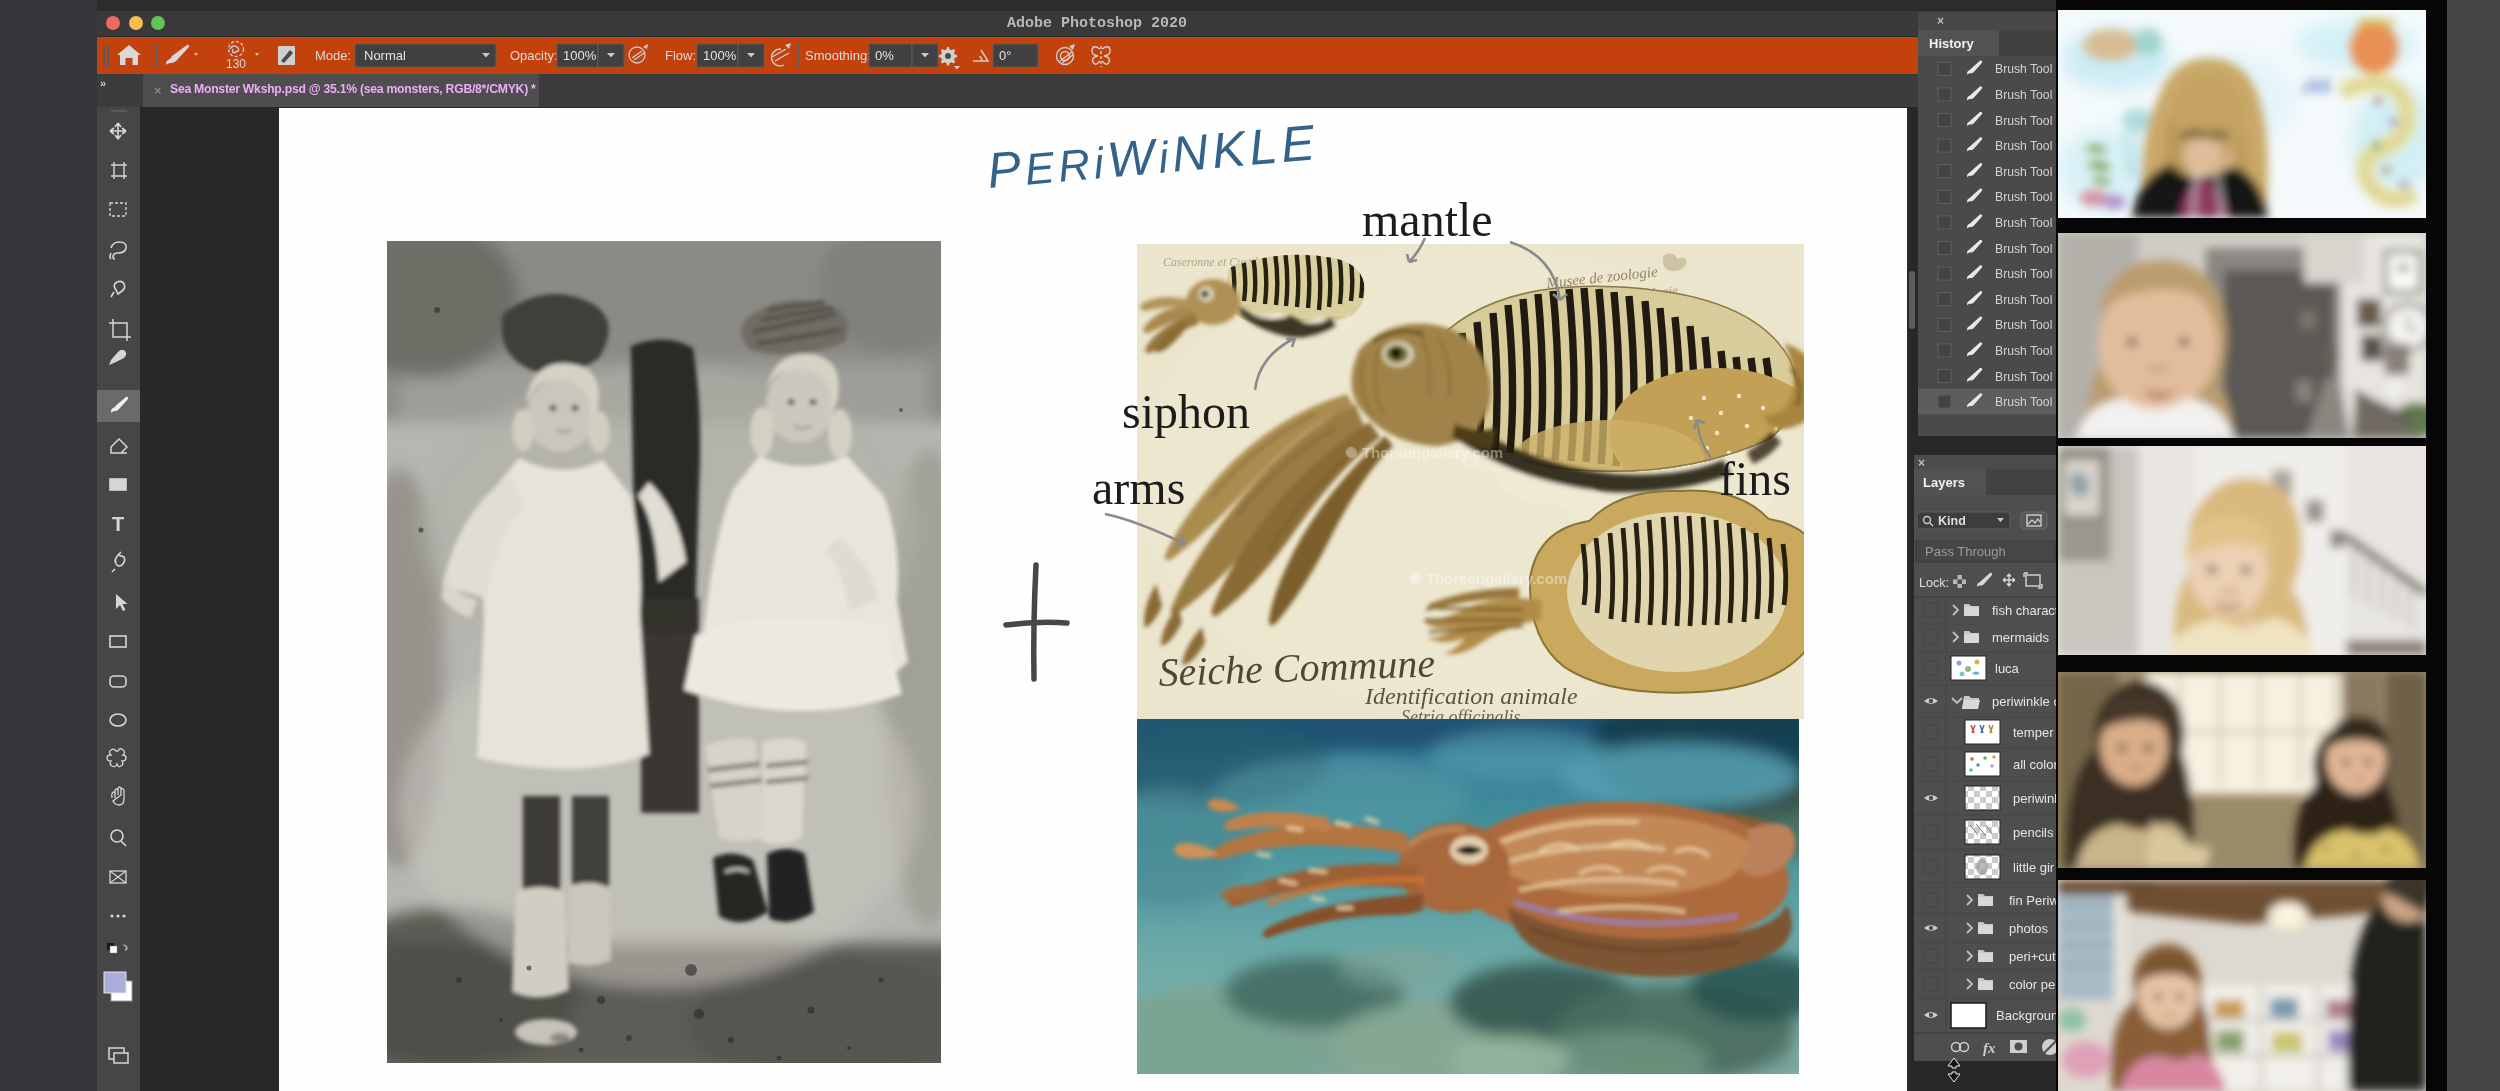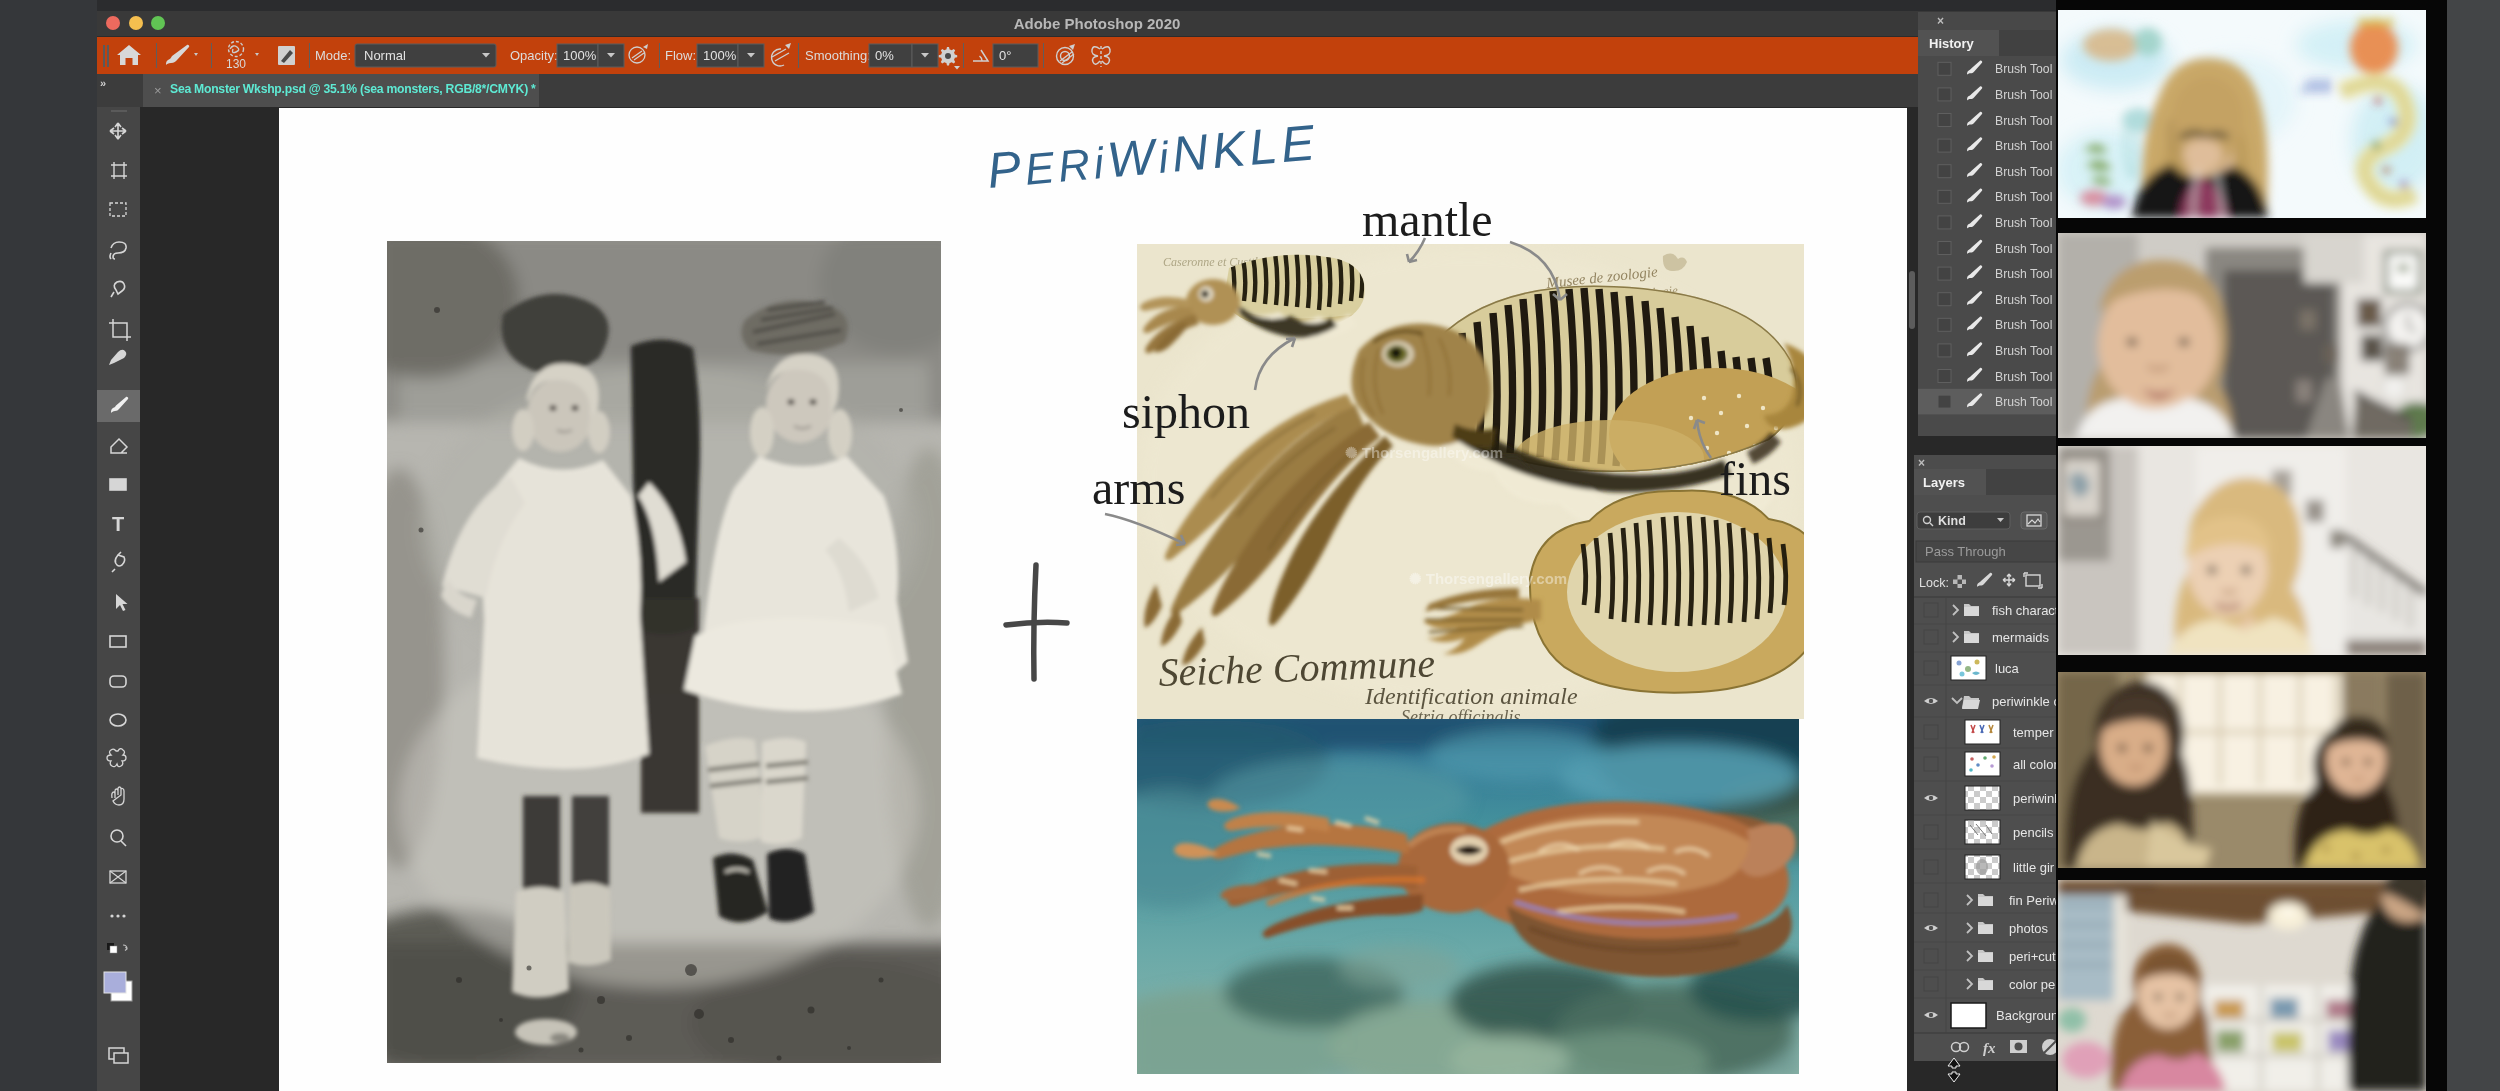--- a/index.html
+++ b/index.html
@@ -13,21 +13,21 @@
 <div class="abs" style="left:0;top:0;width:2056px;height:11px;background:#2b2c2e;"></div>
 <div class="abs" style="left:0;top:0;width:97px;height:1091px;background:#35373a;"></div>
 <div class="abs" style="left:2447px;top:0;width:53px;height:1091px;background:#434547;"></div>
 
 <div class="abs" style="left:97px;top:11px;width:2003px;height:1080px;background:#3a3a3a;">
 
   <div class="abs" style="left:0;top:0;width:2003px;height:25px;background:#393939;border-bottom:1px solid #2c2c2c;">
     <div class="abs" style="left:9px;top:5px;width:14px;height:14px;border-radius:50%;background:#ed6a5e;"></div>
     <div class="abs" style="left:32px;top:5px;width:14px;height:14px;border-radius:50%;background:#f5bf4f;"></div>
     <div class="abs" style="left:54px;top:5px;width:14px;height:14px;border-radius:50%;background:#61c454;"></div>
-    <div class="abs" style="left:900px;top:4px;width:200px;text-align:center;font-size:15px;font-weight:bold;color:#b8b8b8;">Adobe Photoshop 2020</div>
+    <div class="abs" style="left:900px;top:4px;width:200px;text-align:center;font-size:15px;font-weight:bold;color:#b8b8b8;font-family:Liberation Mono, monospace;">Adobe Photoshop 2020</div>
   </div>
 
   <div class="abs" style="left:0;top:26px;width:2003px;height:37px;background:#c2410c;" id="optbar">
   <svg width="2003" height="37" style="position:absolute;left:0;top:0;">
     <g stroke="none" fill="#d8d8d8">
 
       <rect x="6" y="8" width="2" height="22" fill="#5a5a5a"></rect>
           <rect x="10" y="8" width="2" height="22" fill="#5a5a5a"></rect>
 
       <path d="M32 8 L44 18 L41 18 L41 28 L35.5 28 L35.5 21 L28.5 21 L28.5 28 L23 28 L23 18 L20 18 Z"></path>
@@ -108,21 +108,21 @@
       <path d="M1005 12 q7 -5 8 1 q1 5 -6 6 q7 1 5 6 q-2 5 -7 -1"></path>
       <path d="M1004 9 l0 21" stroke-dasharray="3 2"></path>
     </g>
   </svg>
   </div>
 
   <div class="abs" style="left:0;top:63px;width:2003px;height:33px;background:#3c3c3c;">
     <div class="abs" style="left:3px;top:3px;width:15px;height:13px;color:#cfcfcf;font-size:11px;font-weight:bold;">»</div>
     <div class="abs" style="left:46px;top:0;width:396px;height:33px;background:#4e4e4e;">
       <span class="abs" style="left:11px;top:9px;color:#9a9a9a;font-size:13px;">×</span>
-      <span class="abs" style="left:27px;top:8px;color:#5eead4;font-size:12.2px;font-weight:bold;white-space:nowrap;letter-spacing:-0.25px;">Sea Monster Wkshp.psd @ 35.1% (sea monsters, RGB/8*/CMYK) *</span>
+      <span class="abs" style="left:27px;top:8px;color:#f0abfc;font-size:12.2px;font-weight:bold;white-space:nowrap;letter-spacing:-0.25px;">Sea Monster Wkshp.psd @ 35.1% (sea monsters, RGB/8*/CMYK) *</span>
     </div>
   </div>
 
   <div class="abs" style="left:0;top:96px;width:43px;height:984px;background:#464646;" id="toolbar">
   <svg width="43" height="984" style="position:absolute;left:0;top:0;">
     <rect x="14" y="3" width="16" height="2" fill="#5a5a5a"></rect>
     <rect x="0" y="283" width="43" height="32" fill="#6a6a6a"></rect>
     <g stroke="#d6d6d6" fill="none" stroke-width="1.6">
 
       <path d="M21 16 l0 16 M13 24 l16 0 M21 16 l-3 4 M21 16 l3 4 M21 32 l-3 -4 M21 32 l3 -4 M13 24 l4 -3 M13 24 l4 3 M29 24 l-4 -3 M29 24 l-4 3"></path>

